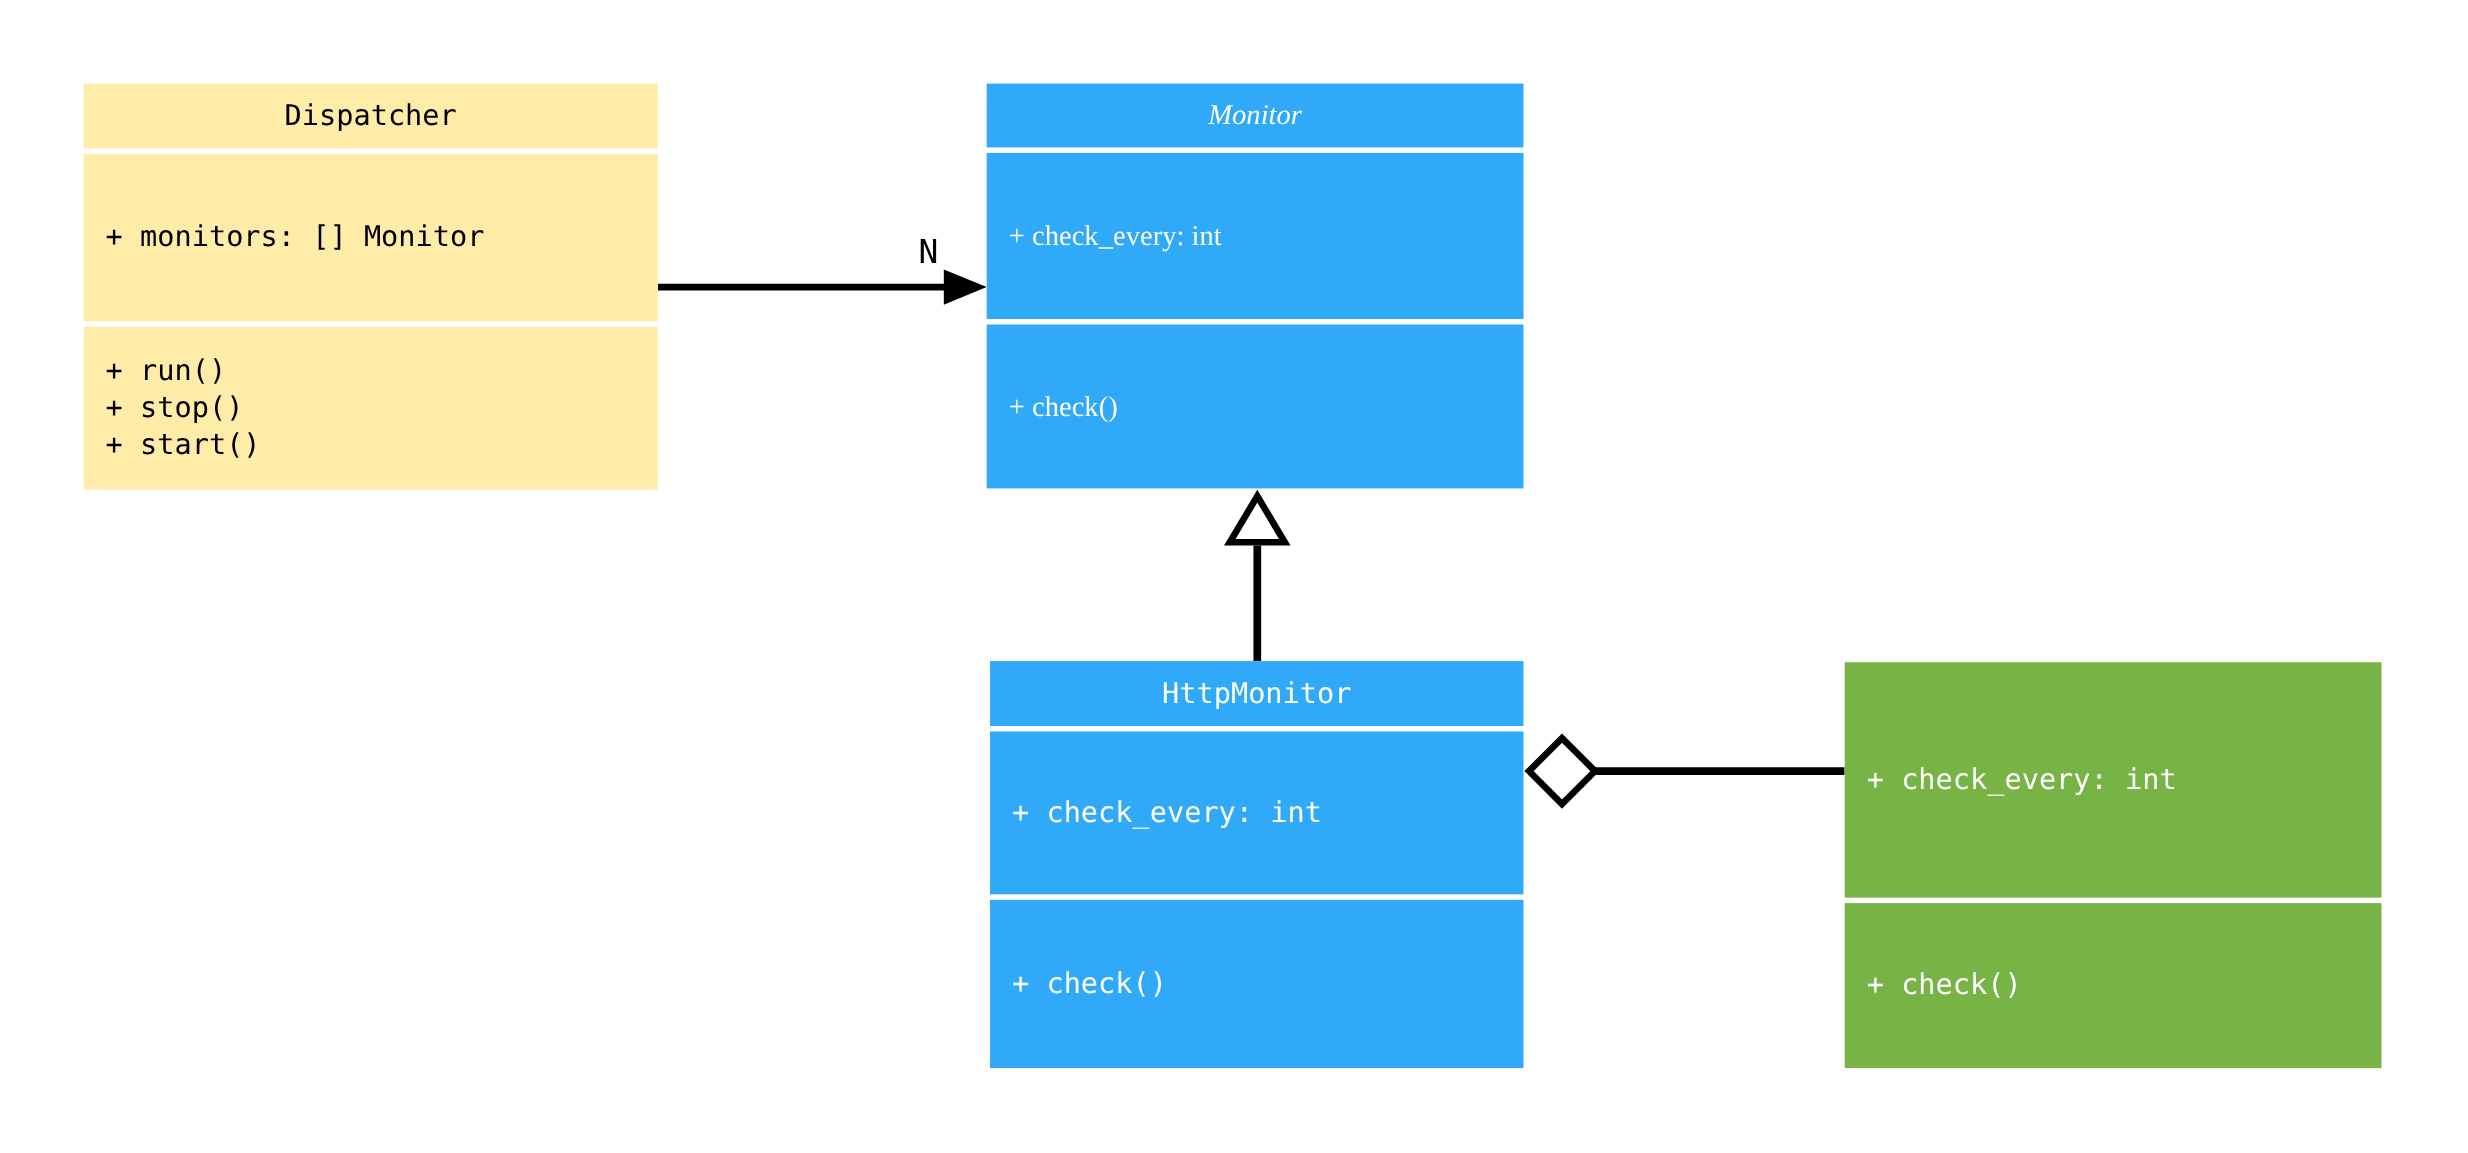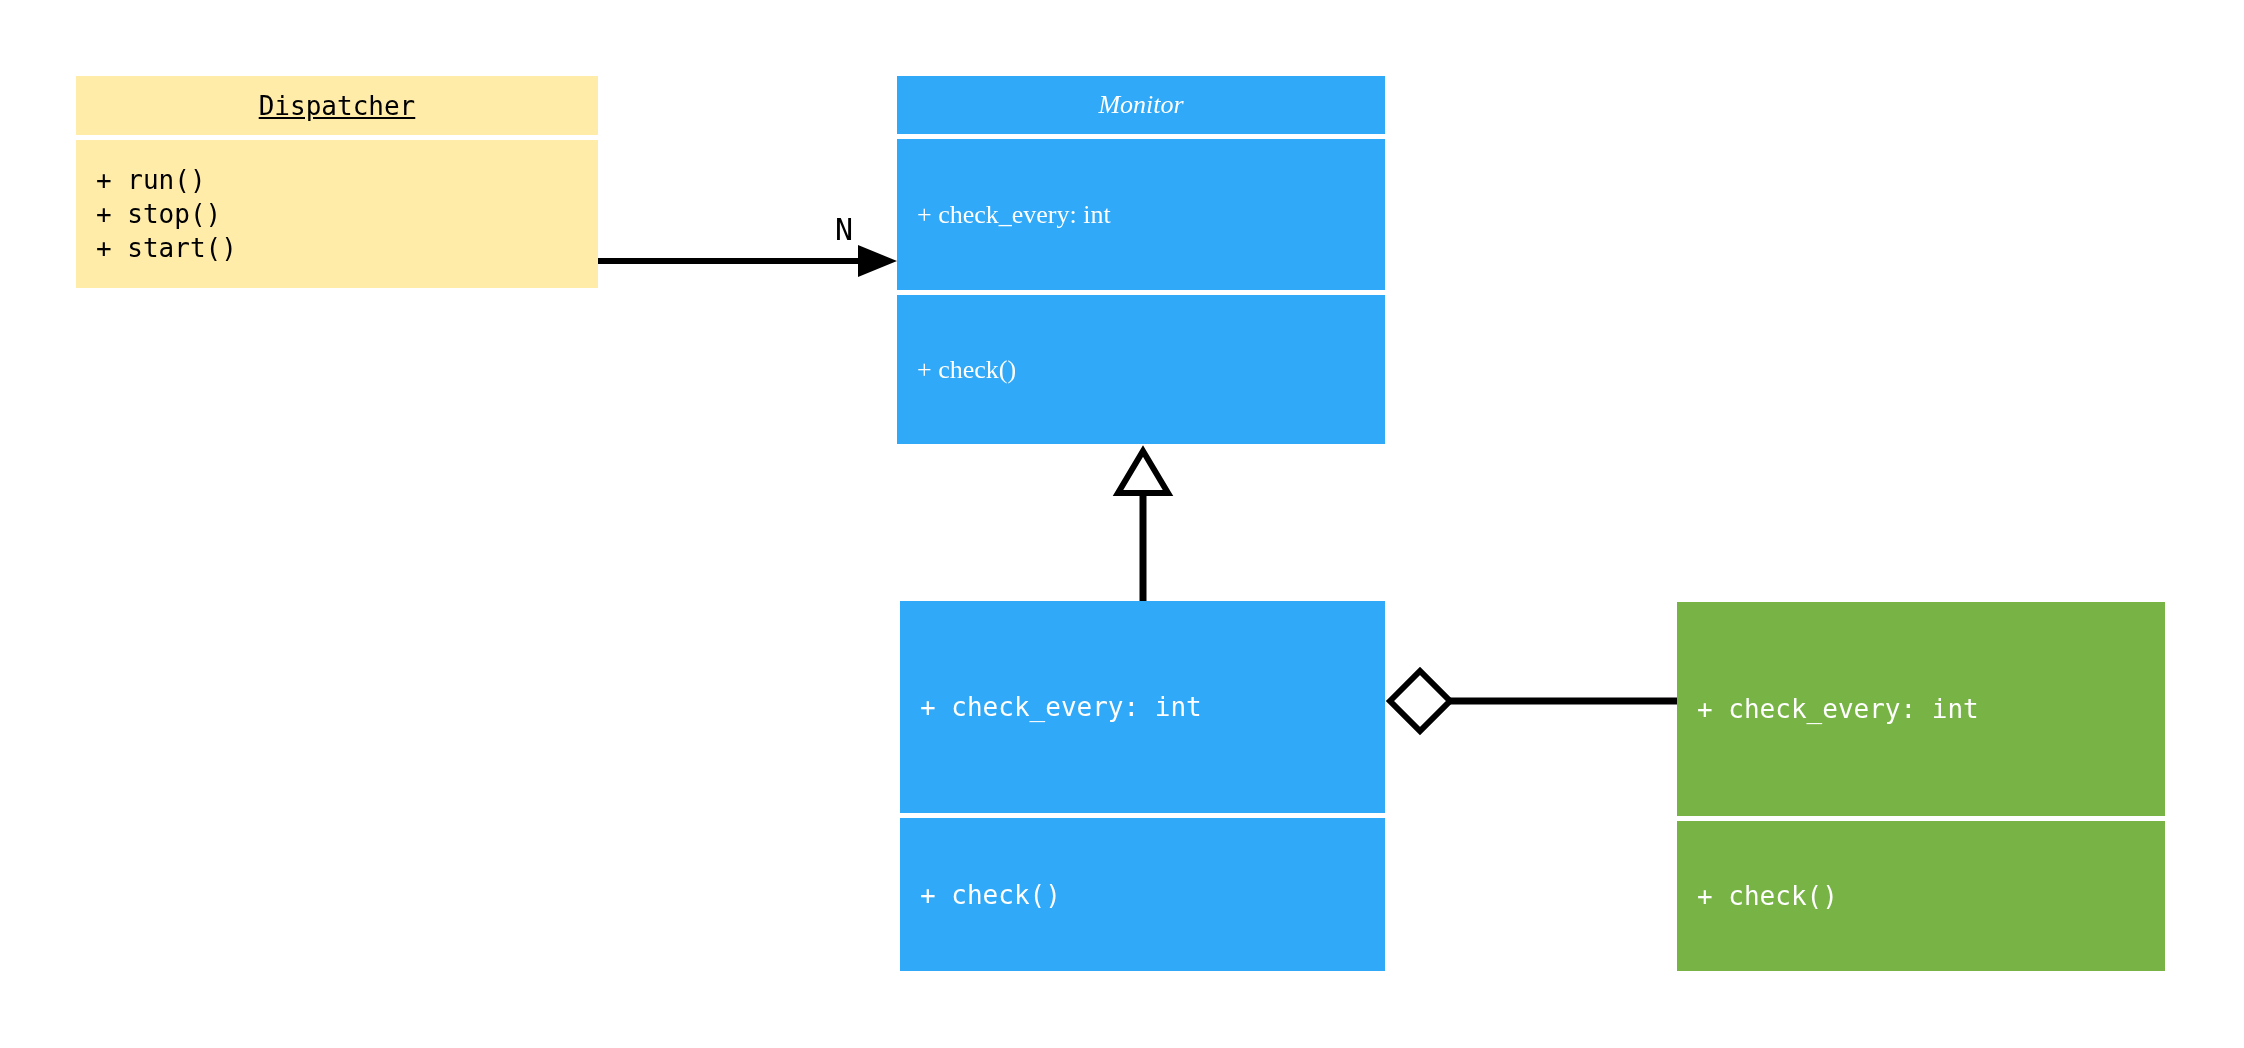--- a/index.html
+++ b/index.html
@@ -42,21 +42,21 @@
     justify-content: center;
     padding-left: 20px;
     font-size: 26px;
     line-height: 34px;
   }
   .uml-attrs { flex: 1 1 auto; }
   .uml-methods { flex: 0 0 auto; }
 
   
   #class-dispatcher { left: 76px; top: 76px; width: 522px; height: 369px; }
-  #class-dispatcher .uml-title { height: 59px; text-decoration: underline; }
+  #class-dispatcher .uml-title { height: 59px; }
   #class-dispatcher .uml-methods { height: 148px; }
   #class-dispatcher .uml-title,
   #class-dispatcher .uml-section { background: #FFECA9; color: #000000; }
 
   
   #class-monitor { left: 897px; top: 76px; width: 488px; height: 368px; font-family: Liberation Serif, serif; }
   #class-monitor .uml-title { height: 58px; font-style: italic; }
   #class-monitor .uml-methods { height: 149px; }
   #class-monitor .uml-title,
   #class-monitor .uml-section { background: #2FA9F8; color: #ffffff; }
@@ -106,38 +106,42 @@
     <g>
       <line x1="1450" y1="701" x2="1677" y2="701" stroke="#000000" stroke-width="7"></line>
       <polygon points="1390,701 1420,671 1450,701 1420,731" fill="#ffffff" stroke="#000000" stroke-width="6" stroke-linejoin="miter"></polygon>
     </g>
   </svg>
 
   <div class="edge-label">N</div>
 
   <div class="uml-class" id="class-dispatcher">
     <div class="uml-title">Dispatcher</div>
+    <div class="uml-section uml-attrs">
+      <div>+ monitors: [] Monitor</div>
+    </div>
     <div class="uml-section uml-methods">
       <div>+ run()</div>
       <div>+ stop()</div>
       <div>+ start()</div>
     </div>
   </div>
 
   <div class="uml-class" id="class-monitor">
     <div class="uml-title">Monitor</div>
     <div class="uml-section uml-attrs">
       <div>+ check_every: int</div>
     </div>
     <div class="uml-section uml-methods">
       <div>+ check()</div>
     </div>
   </div>
 
   <div class="uml-class" id="class-httpmonitor">
+    <div class="uml-title">HttpMonitor</div>
     <div class="uml-section uml-attrs">
       <div>+ check_every: int</div>
     </div>
     <div class="uml-section uml-methods">
       <div>+ check()</div>
     </div>
   </div>
 
   <div class="uml-class" id="class-httpclient">
     <div class="uml-section uml-attrs">

